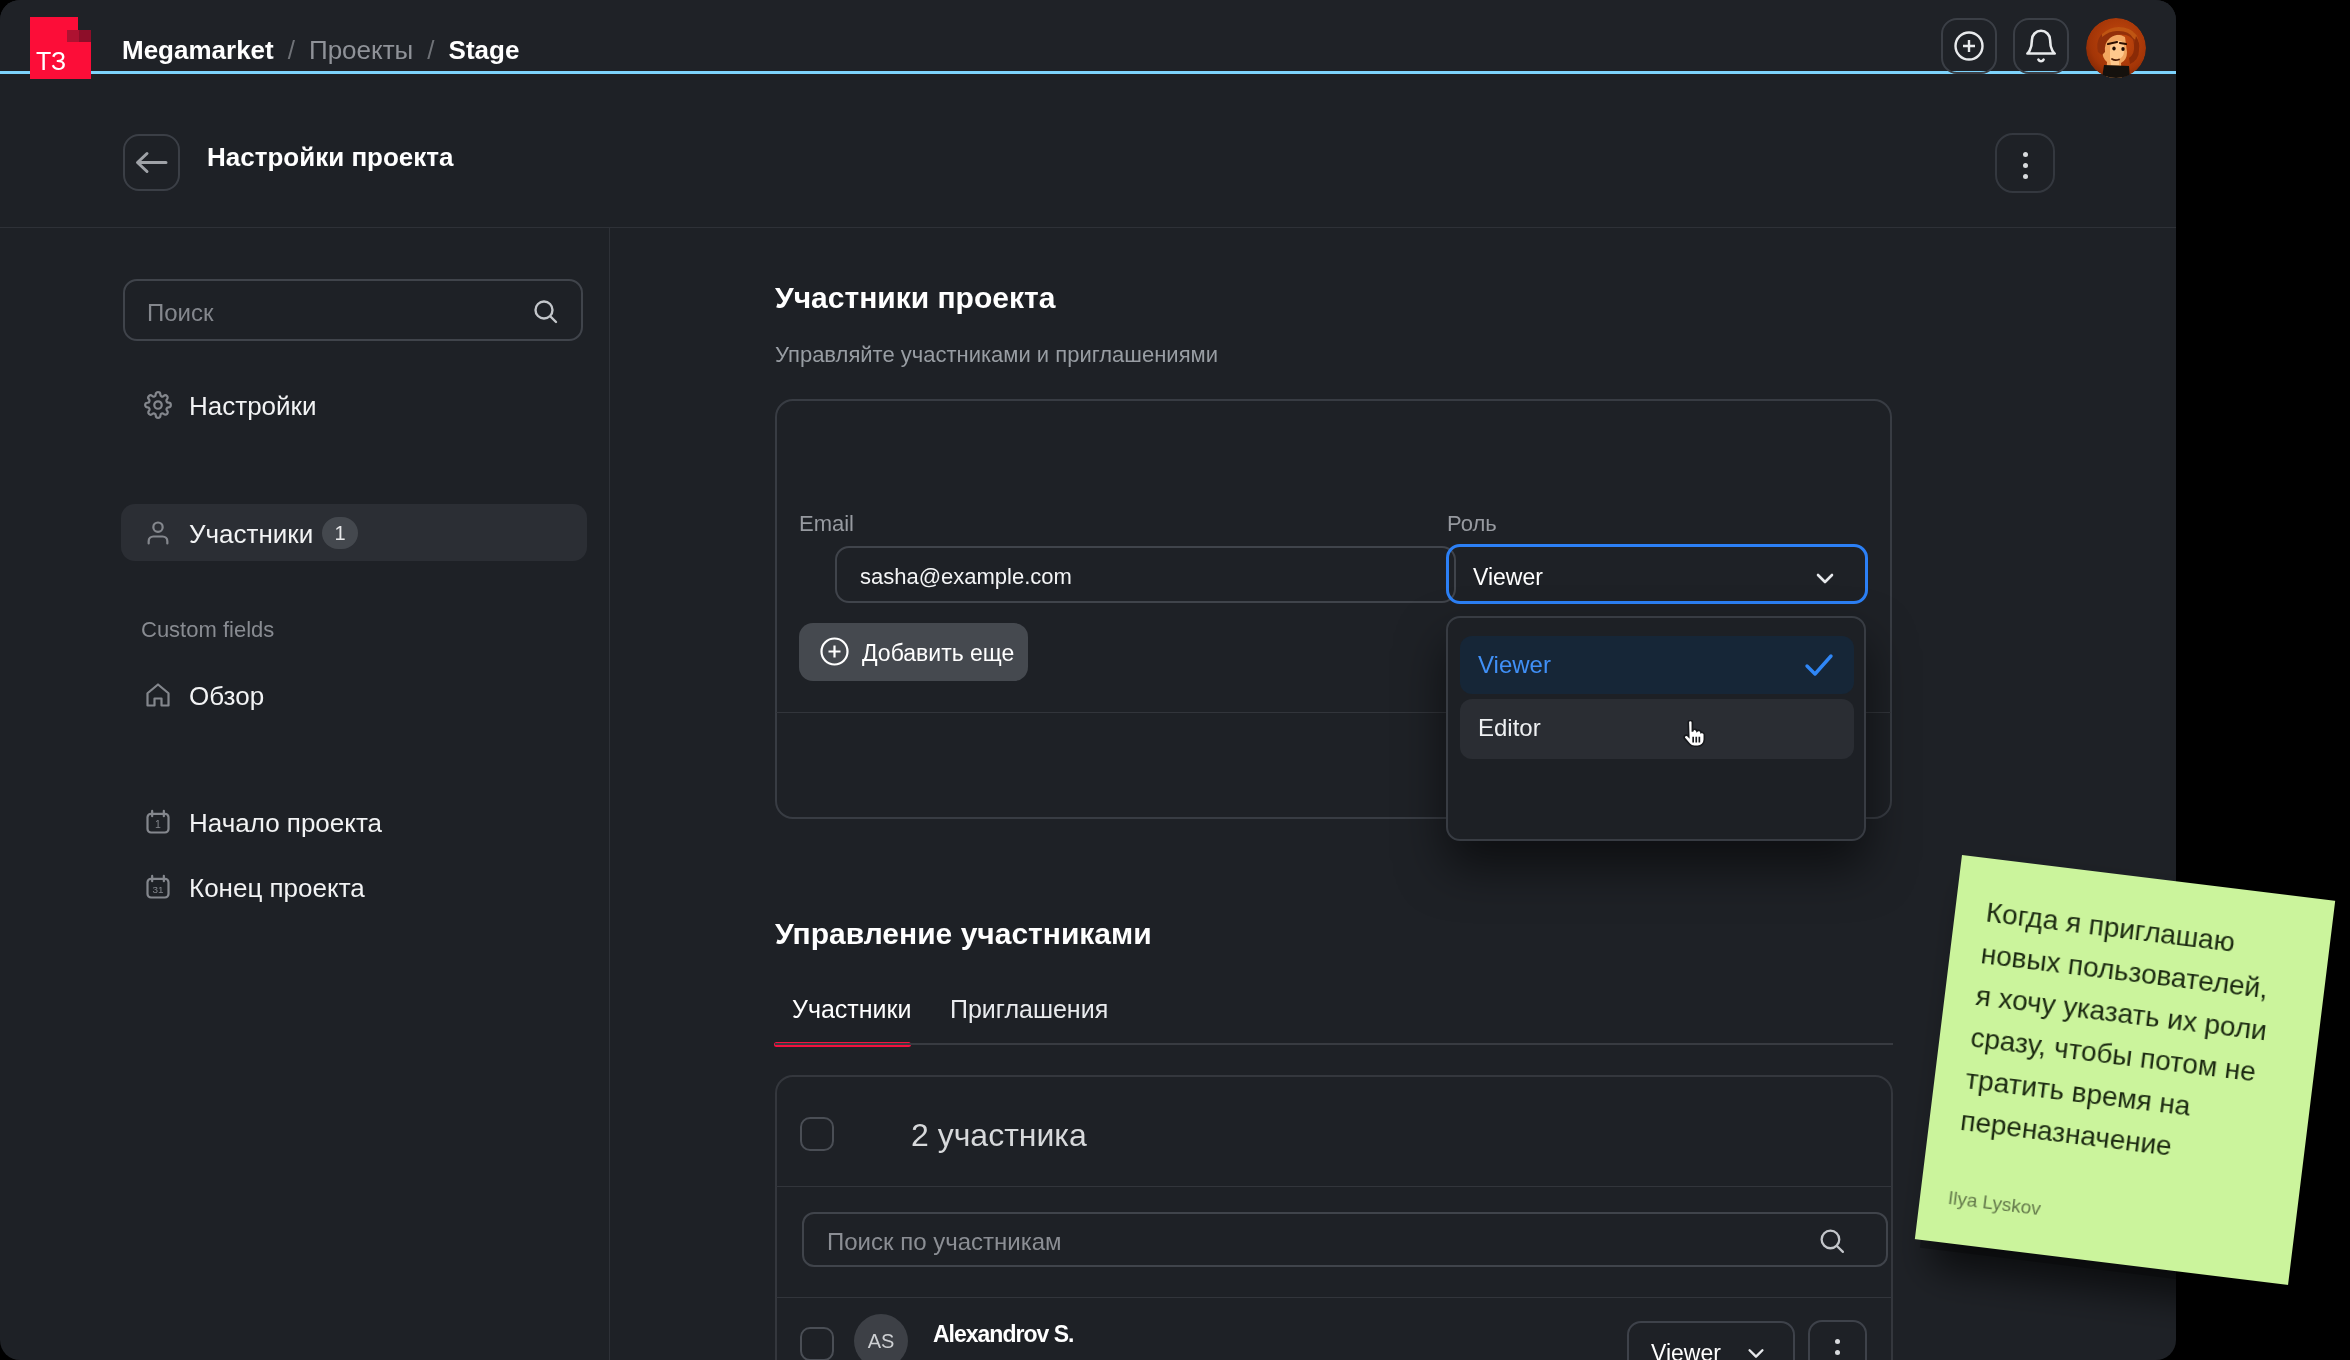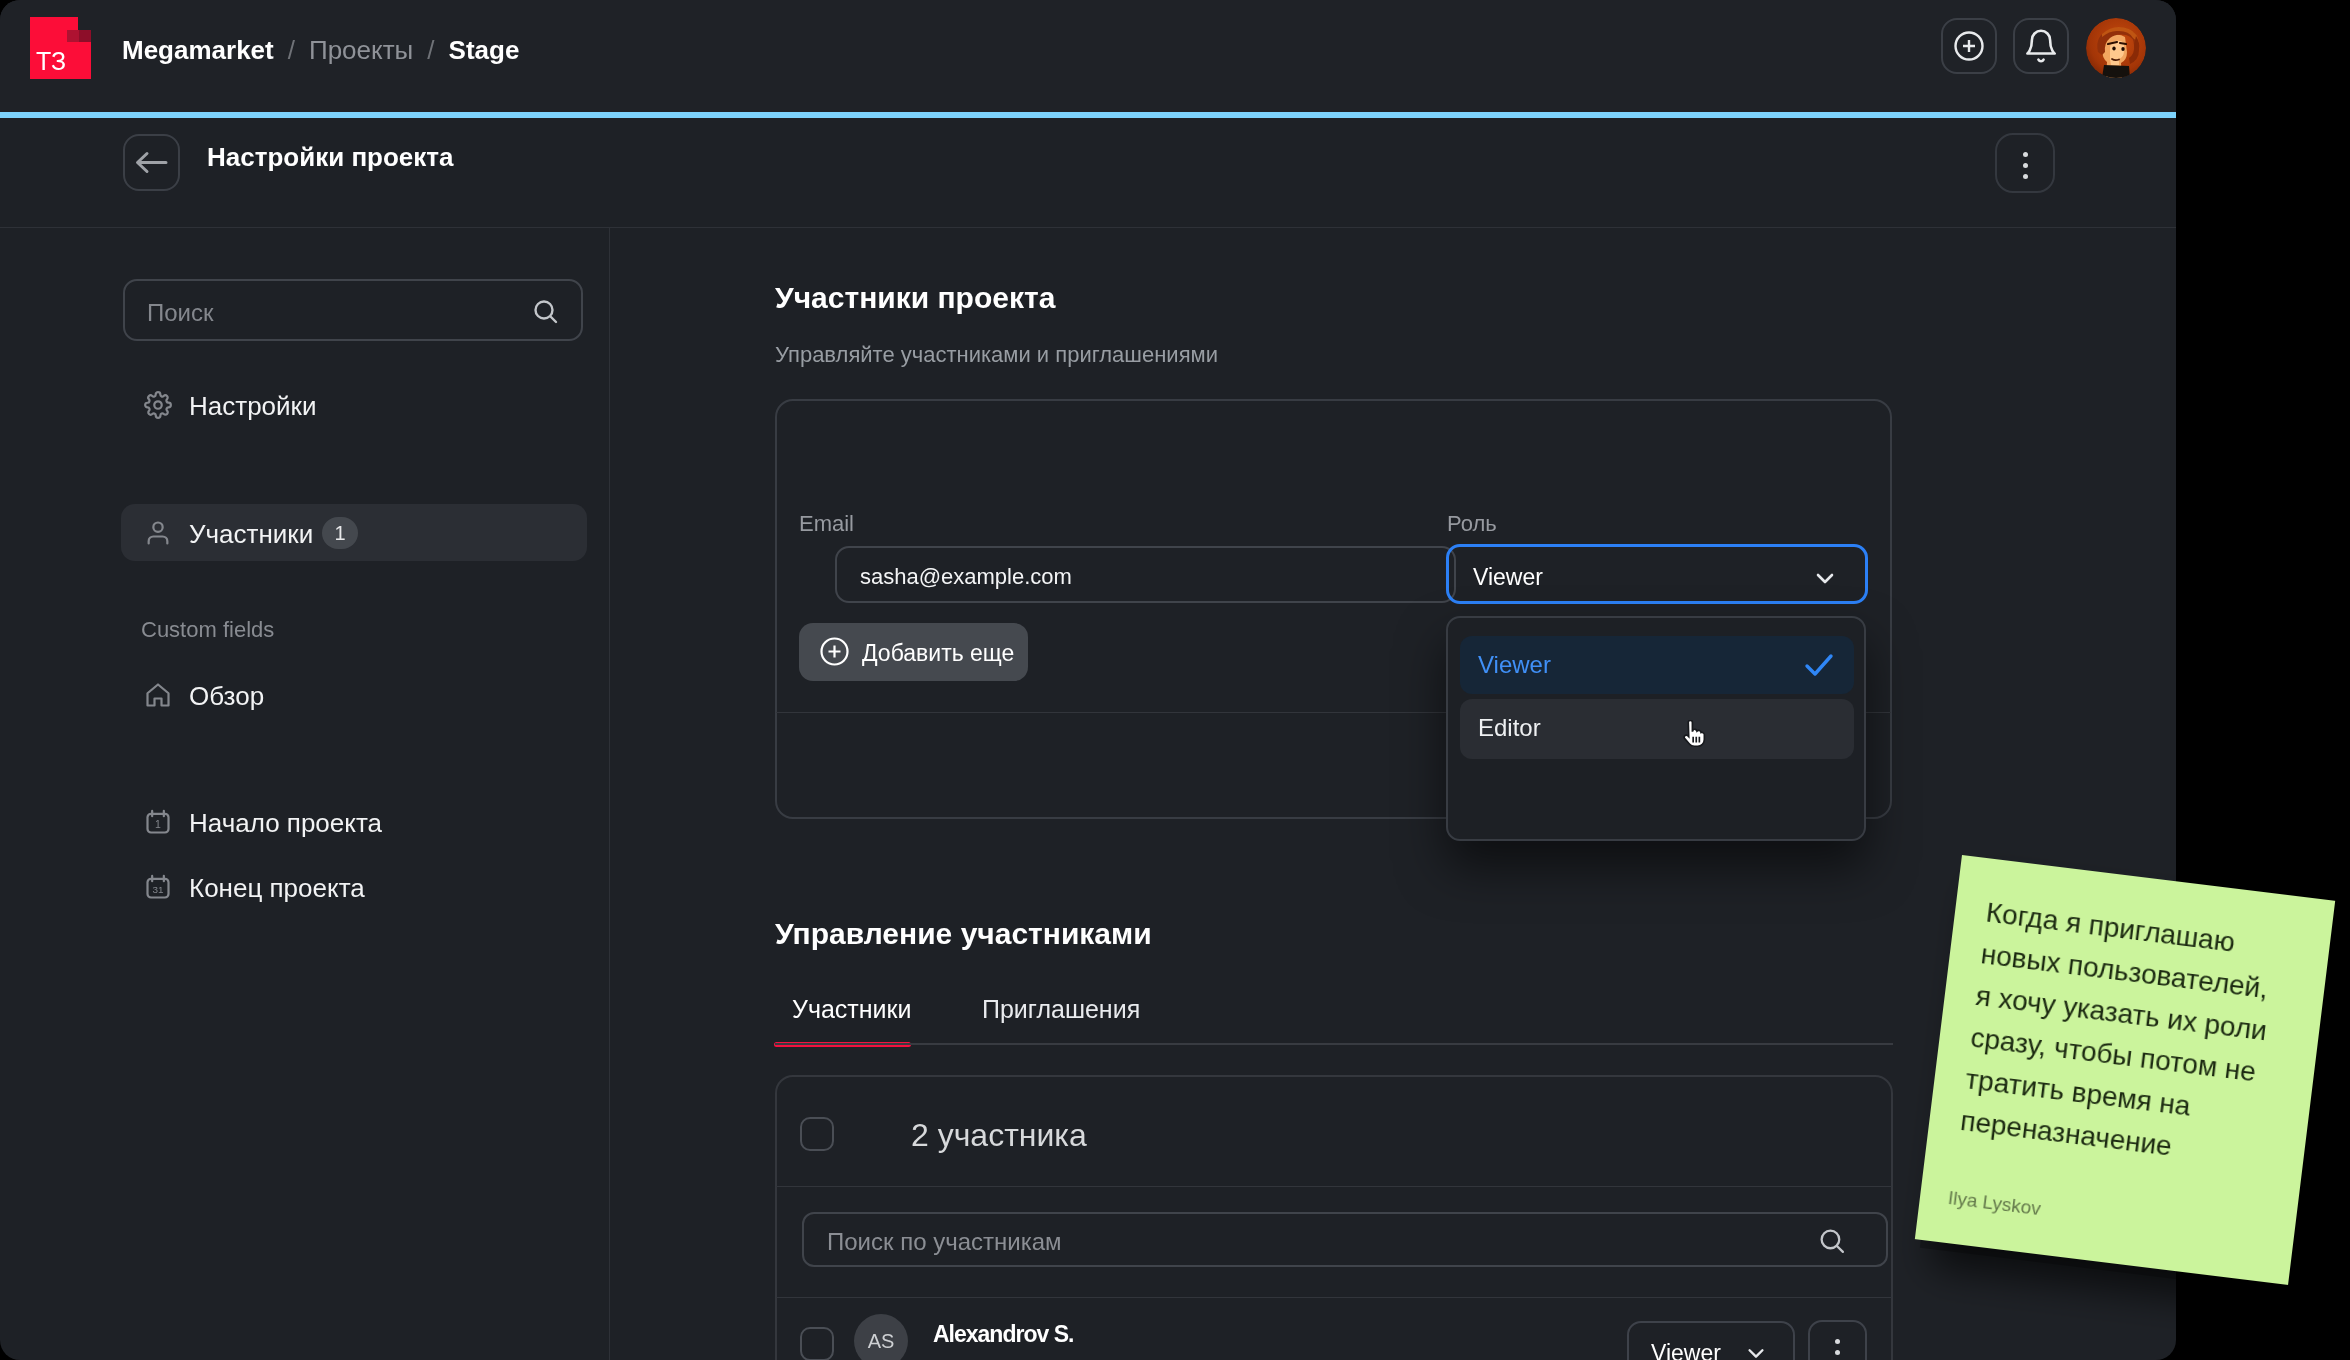--- a/index.html
+++ b/index.html
@@ -1,21 +1,21 @@
 <!DOCTYPE html>
 <html><head>
 <meta charset="utf-8">
 <style>
   * { margin:0; padding:0; box-sizing:border-box; }
   html,body { width:2350px; height:1360px; background:#000; font-family:"Liberation Sans", sans-serif; overflow:hidden; }
   .app { position:absolute; left:0; top:0; width:2176px; height:1360px; background:#1e2126; border-radius:20px; overflow:hidden; transform:translateZ(0); }
   .abs { position:absolute; }
 
   
-  .topbar { position:absolute; left:0; top:0; width:100%; height:118px; background:#1f2227; border-bottom:6px solid #7dd3fc; }
+  .topbar { position:absolute; left:0; top:0; width:100%; height:74px; background:#1f2227; border-bottom:3px solid #7dd3fc; }
   .logo { position:absolute; left:30px; top:17px; width:61px; height:62px; background:#fc0d38; }
   .logo .tz { position:absolute; left:6px; bottom:3px; color:#fff; font-size:25px; }
   .logo .cut { position:absolute; right:0; top:0; width:13px; height:13px; background:#1f2227; }
   .logo .n1 { position:absolute; left:37px; top:13px; width:12px; height:12px; background:#ae1231; }
   .logo .n2 { position:absolute; left:49px; top:13px; width:12px; height:12px; background:#8d0e29; }
   .crumbs { position:absolute; left:122px; top:35px; font-size:26px; color:#fff; }
   .crumbs b { font-weight:700; }
   .crumbs .sep { color:#6f7277; padding:0 14px; font-weight:400; }
   .crumbs .dim { color:#8f9298; font-weight:400; }
   .tbtn { position:absolute; top:18px; width:56px; height:56px; border:2px solid #3b3f46; border-radius:16px; }
@@ -234,21 +234,21 @@
         <span class="t">Editor</span>
       </div>
   </div>
   <svg class="abs" style="left:1679px; top:720px;" width="27" height="31" viewBox="0 0 24 28">
       <path d="M8.2 2.3C8.1 1.2 9 .3 10.1.3c1 0 1.8.9 1.8 1.9v7.6h.3c.3-1 1.4-1.6 2.4-1.3.7.2 1.2.8 1.4 1.5.6-.6 1.5-.8 2.3-.5.8.3 1.3 1 1.4 1.8.7-.3 1.5-.2 2.1.3.6.4.9 1.1.9 1.8v4.3c0 3.3-2.7 6-6 6h-3c-1.7 0-3.4-.8-4.5-2.1l-4.2-4.8c-.7-.8-.6-2 .2-2.7.7-.6 1.8-.6 2.5 0l.9.9z" fill="#fff" stroke="#17191d" stroke-width="1.5"></path>
       <path d="M12.6 15.2v5.2M15.4 15.2v5.2M18.2 15.2v5.2" stroke="#17191d" stroke-width="1.5"></path>
     </svg>
 
   <div class="h1" style="left:775px; top:917px;">Управление участниками</div>
   <div class="tab" style="left:792px;">Участники</div>
-  <div class="tab" style="left:950px; color:#e9ebee;margin-left:32px;">Приглашения</div>
+  <div class="tab" style="left:950px; color:#e9ebee;">Приглашения</div>
   <div class="redline"></div>
   <div class="tabline"></div>
 
   <div class="card2"></div>
   <div class="cb" style="left:800px; top:1117px;"></div>
   <div class="abs" style="left:883px; top:1117px; font-size:32px; color:#d7d9db;margin-left:28px;">2 участника</div>
   <div class="c2div" style="top:1186px;"></div>
   <div class="input" style="left:802px; top:1212px; width:1086px; height:55px; border-radius:12px;">
     <span class="txt" style="color:#8b8e94; font-size:24px; top:14px;">Поиск по участникам</span>
     <svg style="position:absolute; right:40px; top:13px;" width="28" height="28" viewBox="0 0 27 27" fill="none" stroke="#c3c6ca" stroke-width="2.2" stroke-linecap="round">

